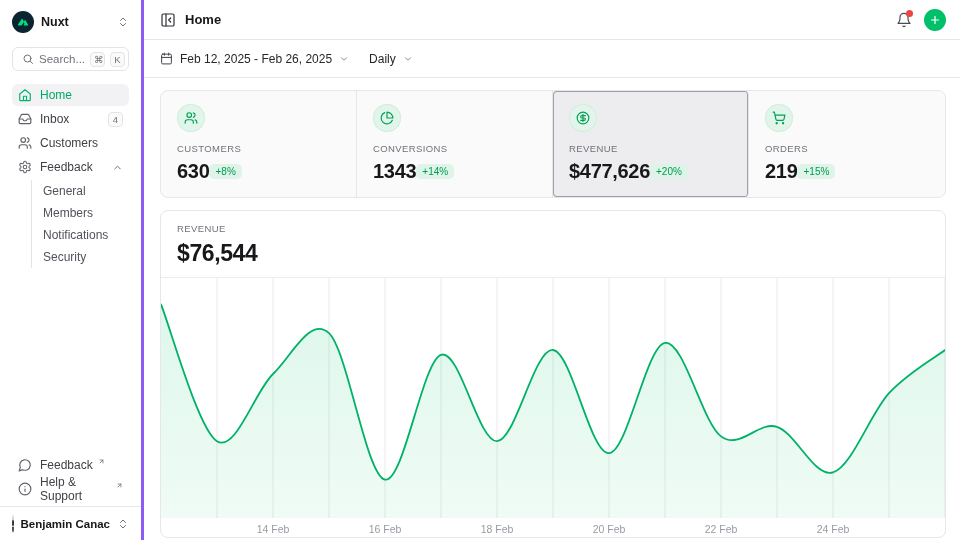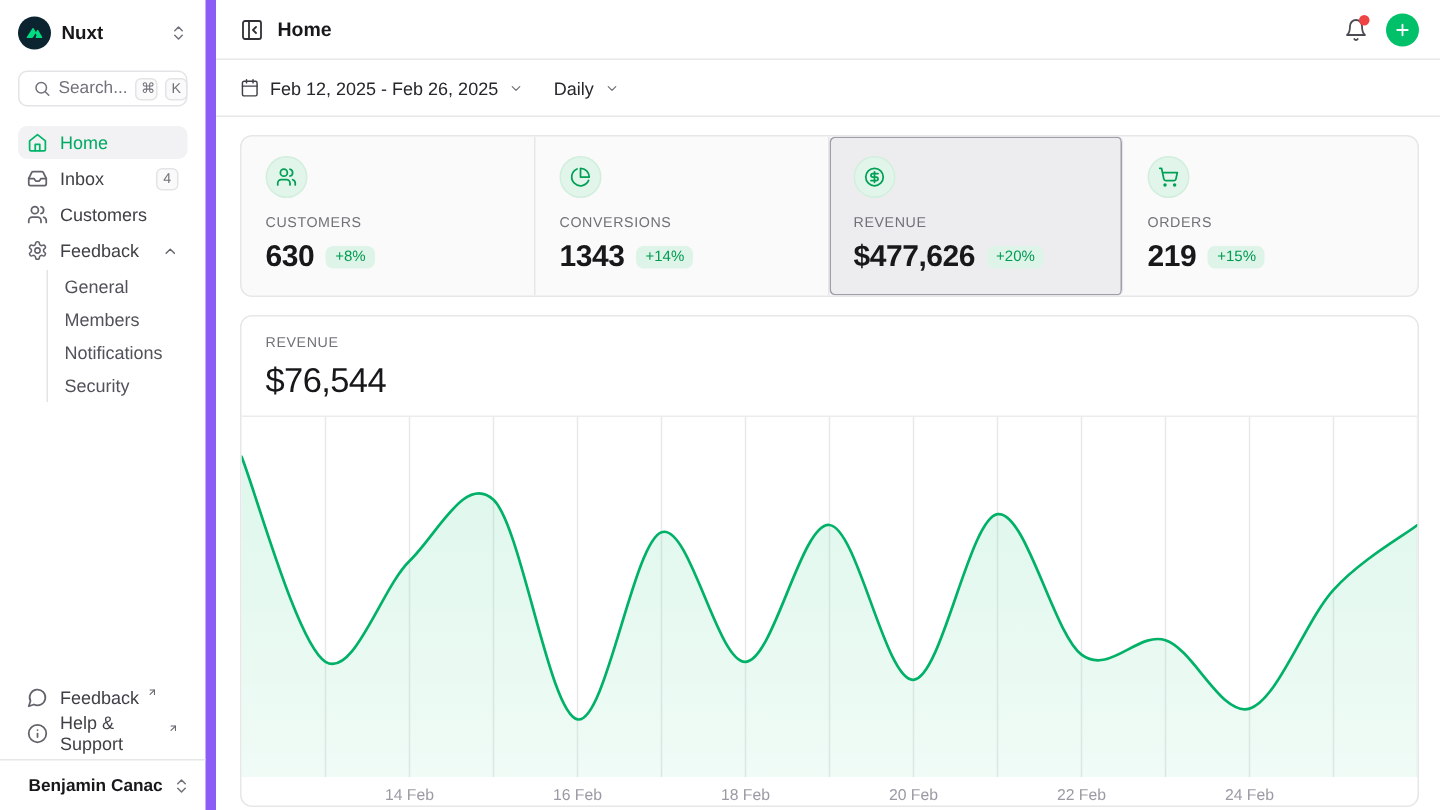--- a/index.html
+++ b/index.html
@@ -5,21 +5,21 @@
   * { box-sizing: border-box; margin: 0; padding: 0; }
   html,body { width:960px; height:540px; overflow:hidden; }
   body {
     font-family:"Liberation Sans", sans-serif;
     font-size:12px; color:#18181b; background:#fff;
     display:flex;
   }
   .ic { display:block; flex-shrink:0; }
 
   
-  .sidebar { width:144px; min-width:144px; border-right:7px solid #8b5cf6;
+  .sidebar { width:144px; min-width:144px; border-right:3px solid #8b5cf6;
     display:flex; flex-direction:column; padding:10px 12px 0; }
   .ws-row { display:flex; align-items:center; gap:7px; height:24px; margin-bottom:13px; cursor:pointer; }
   .ws-logo { width:22px; height:22px; border-radius:50%; background:#0c2430;
     display:flex; align-items:center; justify-content:center; }
   .ws-name { font-weight:700; font-size:12.5px; flex:1; }
   .sel-ic { color:#71717a; }
 
   .search-box { display:flex; align-items:center; gap:5px; border:1px solid #e4e4e7;
     border-radius:6px; height:24px; padding:0 5px 0 9px; margin-bottom:13px; color:#71717a; cursor:pointer; }
   .search-box .ph { flex:1; font-size:11.5px; }
@@ -76,31 +76,31 @@
   
   .stats { display:grid; grid-template-columns:repeat(4,1fr); border:1px solid #e7e7e9;
     border-radius:8px; background:#fafafa; height:108px; min-height:108px; margin-bottom:12px; overflow:hidden; }
   .stat { padding:13px 16px; border-right:1px solid #e7e7e9; cursor:pointer; }
   .stat:last-child { border-right:none; }
   .stat.selected { background:#ededef; box-shadow: inset 0 0 0 1px #9f9faa; border-radius:4px; }
   .stat-chip { width:28px; height:28px; border-radius:50%; background:#e2f5ea;
     box-shadow: inset 0 0 0 1px #d2eedd; color:#00a155;
     display:flex; align-items:center; justify-content:center; margin-bottom:11px; }
   .stat-label { font-size:9.5px; letter-spacing:.4px; color:#71717a; font-weight:500; margin-bottom:6px; }
-  .stat-row { display:flex; align-items:center; gap:8px; }
+  .stat-row { display:flex; align-items:center; }
   .stat-value { font-size:20px; font-weight:700; letter-spacing:-.3px; }
   .badge { background:#def4e8; color:#009b51; font-size:10px; font-weight:500;
     padding:2px 6px; border-radius:5px; }
 
   
   .chart-card { flex:1; min-height:0; border:1px solid #e7e7e9; border-radius:8px;
     background:#fff; display:flex; flex-direction:column; overflow:hidden; }
   .chart-head { padding:12px 16px 10px; border-bottom:1px solid #ececee; }
   .chart-label { font-size:9.5px; letter-spacing:.4px; color:#71717a; font-weight:500; margin-bottom:4px; }
-  .chart-value { font-size:23px; font-weight:400; letter-spacing:-.4px;margin-top:6px; }
+  .chart-value { font-size:23px; font-weight:700; letter-spacing:-.4px;margin-top:6px; }
   .chart-plot { flex:1; min-height:0; position:relative; }
   .chart-plot svg { position:absolute; inset:0; }
 </style>
 </head>
 <body>
 
 <svg width="0" height="0" style="position:absolute">
   <defs>
     <symbol id="i-search" viewBox="0 0 24 24">
         <circle cx="11" cy="11" r="7"></circle>

